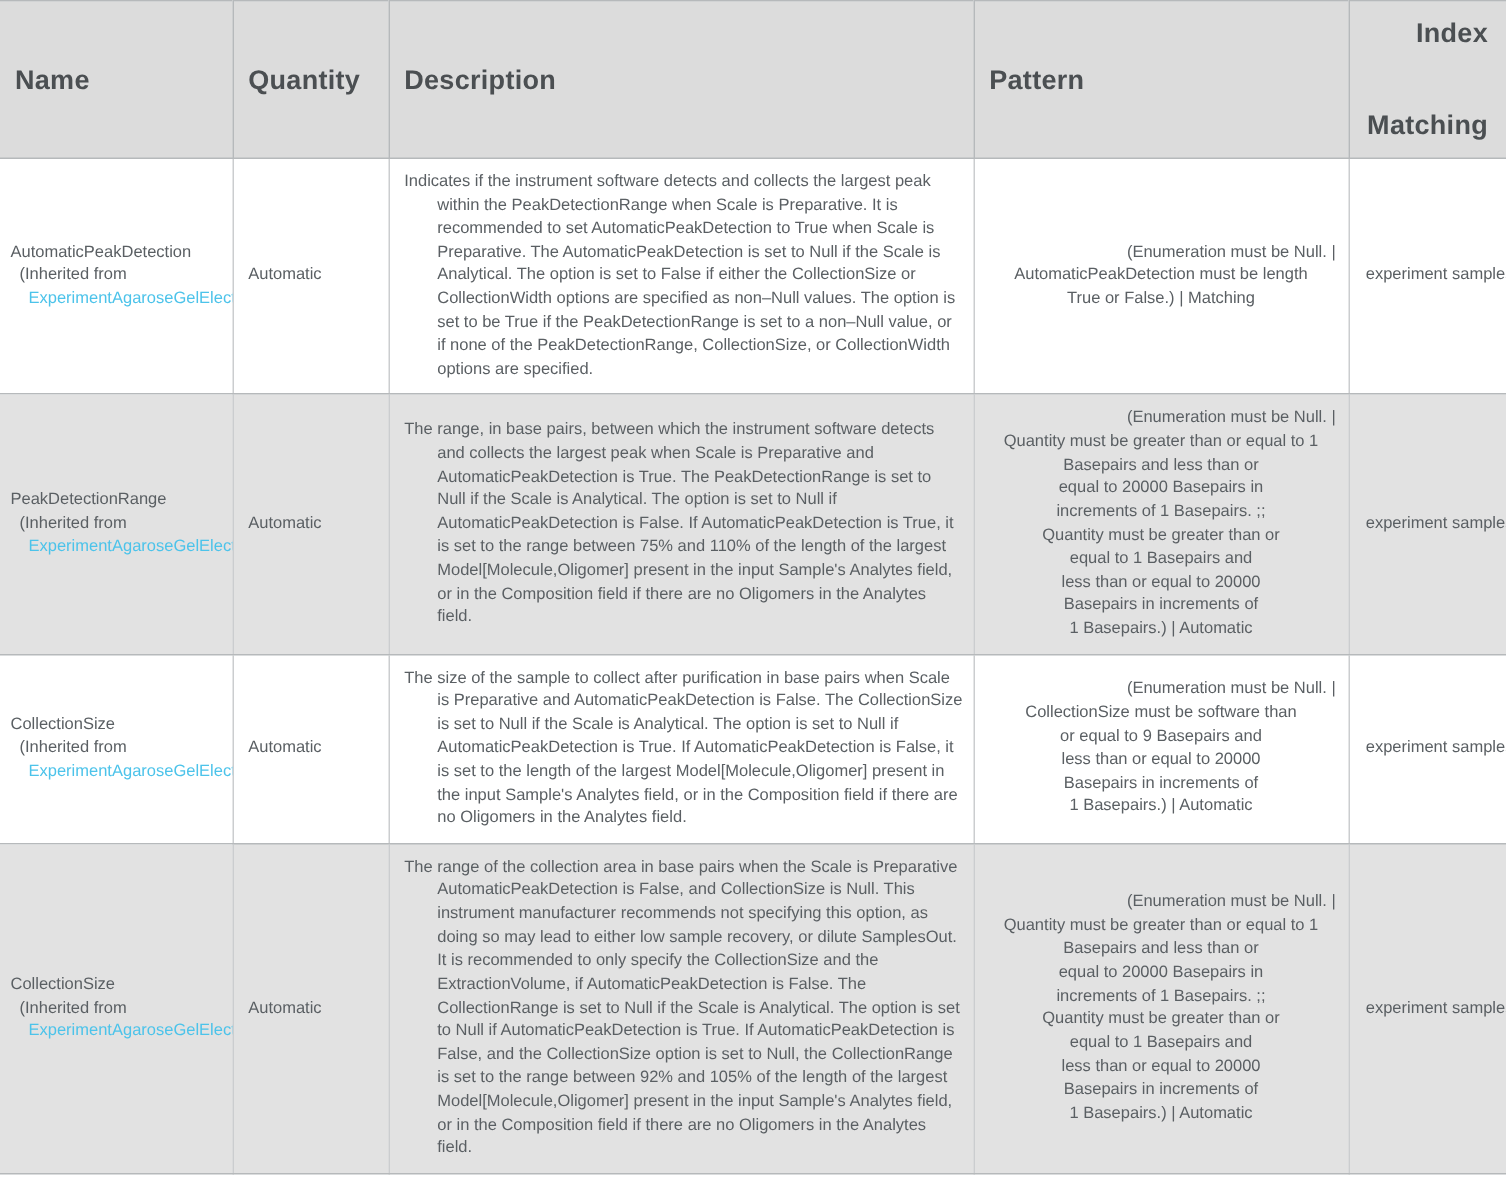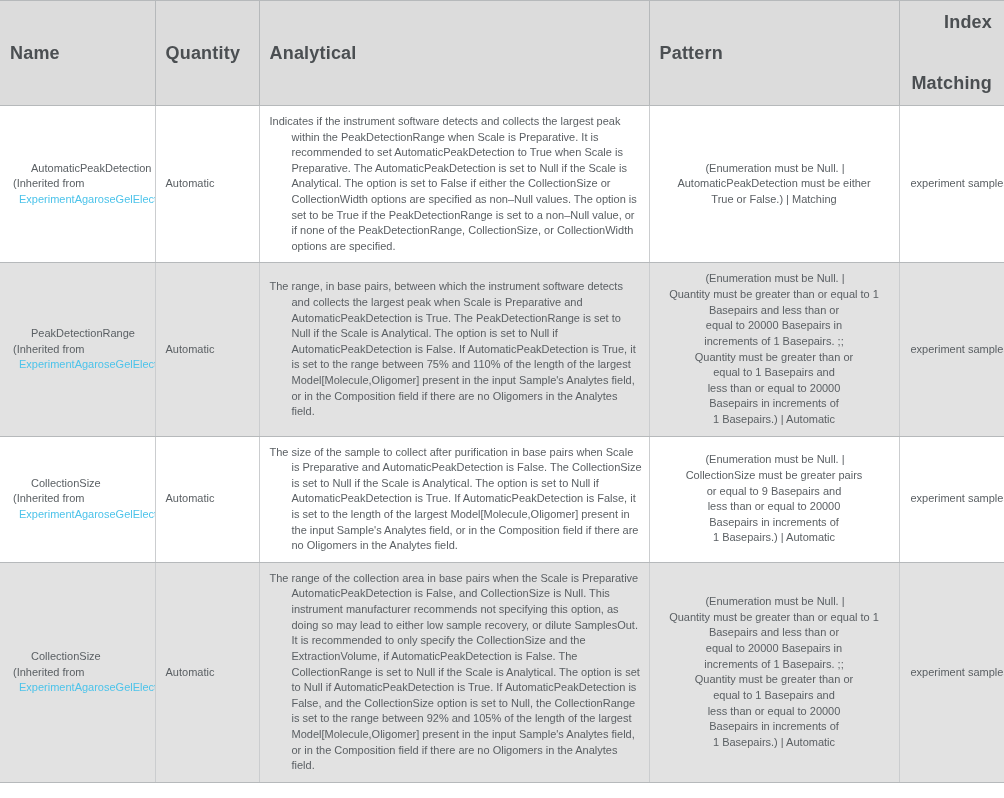--- a/index.html
+++ b/index.html
@@ -74,21 +74,20 @@
   
   td.cell-name {
     padding-left: 7px;
     padding-right: 0;
     overflow: hidden;
     white-space: nowrap;
   }
   .name-main {
     display: block;
     white-space: nowrap;
-    margin-left: 24px;
   }
   .name-inherit {
     display: block;
     padding-left: 6px;
     white-space: nowrap;
   }
   .name-link {
     display: block;
     padding-left: 12px;
     color: #4cc3ea;
@@ -113,21 +112,21 @@
     text-align: left;
   }
 
   
   td.cell-pattern {
     padding-left: 8px;
     padding-right: 8px;
     text-align: center;
   }
   .pat-line { display: block; }
-  .pat-line.lead { text-align: center; padding-left: 2px; }
+  .pat-line.lead { text-align: right; padding-left: 2px; }
 
   
   td.cell-index {
     padding-left: 11px;
     white-space: nowrap;
   }
 </style>
 </head>
 <body>
 
@@ -136,42 +135,42 @@
     <col class="c-name">
       <col class="c-default">
       <col class="c-desc">
       <col class="c-pattern">
       <col class="c-index">
   </colgroup>
   <thead>
     <tr>
       <th class="th-name">Name</th>
       <th class="th-default">Quantity</th>
-      <th class="th-desc">Analytical</th>
+      <th class="th-desc">Description</th>
       <th class="th-pattern">Pattern</th>
       <th class="th-index">
         <span class="hdr-l1">Index</span>
         <span class="hdr-l2">Matching</span>
       </th>
     </tr>
   </thead>
   <tbody id="tbody">
       <tr class="row-plain">
         <td class="cell-name">
           <span class="name-main">AutomaticPeakDetection</span>
           <span class="name-inherit">(Inherited from</span>
           <a class="name-link">ExperimentAgaroseGelElectrophoresis)</a>
         </td>
         <td class="cell-default">Automatic</td>
         <td class="cell-desc">
           <div class="desc-body">Indicates if the instrument software detects and collects the largest peak within the PeakDetectionRange when Scale is Preparative. It is recommended to set AutomaticPeakDetection to True when Scale is Preparative.  The AutomaticPeakDetection is set to Null if the Scale is Analytical. The option is set to False if either the CollectionSize or CollectionWidth options are specified as non–Null values. The option is set to be True if the PeakDetectionRange is set to a non–Null value, or if none of the PeakDetectionRange, CollectionSize, or CollectionWidth options are specified.</div>
         </td>
         <td class="cell-pattern">
           <span class="pat-line lead">(Enumeration must be Null.  |</span>
-          <span class="pat-line">AutomaticPeakDetection must be either</span>
+          <span class="pat-line">AutomaticPeakDetection must be length</span>
           <span class="pat-line">True or False.) | Matching</span>
         </td>
         <td class="cell-index">experiment samples</td>
       </tr>
       <tr class="row-alt">
         <td class="cell-name">
           <span class="name-main">PeakDetectionRange</span>
           <span class="name-inherit">(Inherited from</span>
           <a class="name-link">ExperimentAgaroseGelElectrophoresis)</a>
         </td>
@@ -198,21 +197,21 @@
           <span class="name-main">CollectionSize</span>
           <span class="name-inherit">(Inherited from</span>
           <a class="name-link">ExperimentAgaroseGelElectrophoresis)</a>
         </td>
         <td class="cell-default">Automatic</td>
         <td class="cell-desc">
           <div class="desc-body">The size of the sample to collect after purification in base pairs when Scale is Preparative and AutomaticPeakDetection is False.  The CollectionSize is set to Null if the Scale is Analytical. The option is set to Null if AutomaticPeakDetection is True. If AutomaticPeakDetection is False, it is set to the length of the largest Model[Molecule,Oligomer] present in the input Sample's Analytes field, or in the Composition field if there are no Oligomers in the Analytes field.</div>
         </td>
         <td class="cell-pattern">
           <span class="pat-line lead">(Enumeration must be Null.  |</span>
-          <span class="pat-line">CollectionSize must be greater pairs</span>
+          <span class="pat-line">CollectionSize must be software than</span>
           <span class="pat-line">or equal to 9 Basepairs and</span>
           <span class="pat-line">less than or equal to 20000</span>
           <span class="pat-line">Basepairs in increments of</span>
           <span class="pat-line">1 Basepairs.) | Automatic</span>
         </td>
         <td class="cell-index">experiment samples</td>
       </tr>
       <tr class="row-alt">
         <td class="cell-name">
           <span class="name-main">CollectionSize</span>

